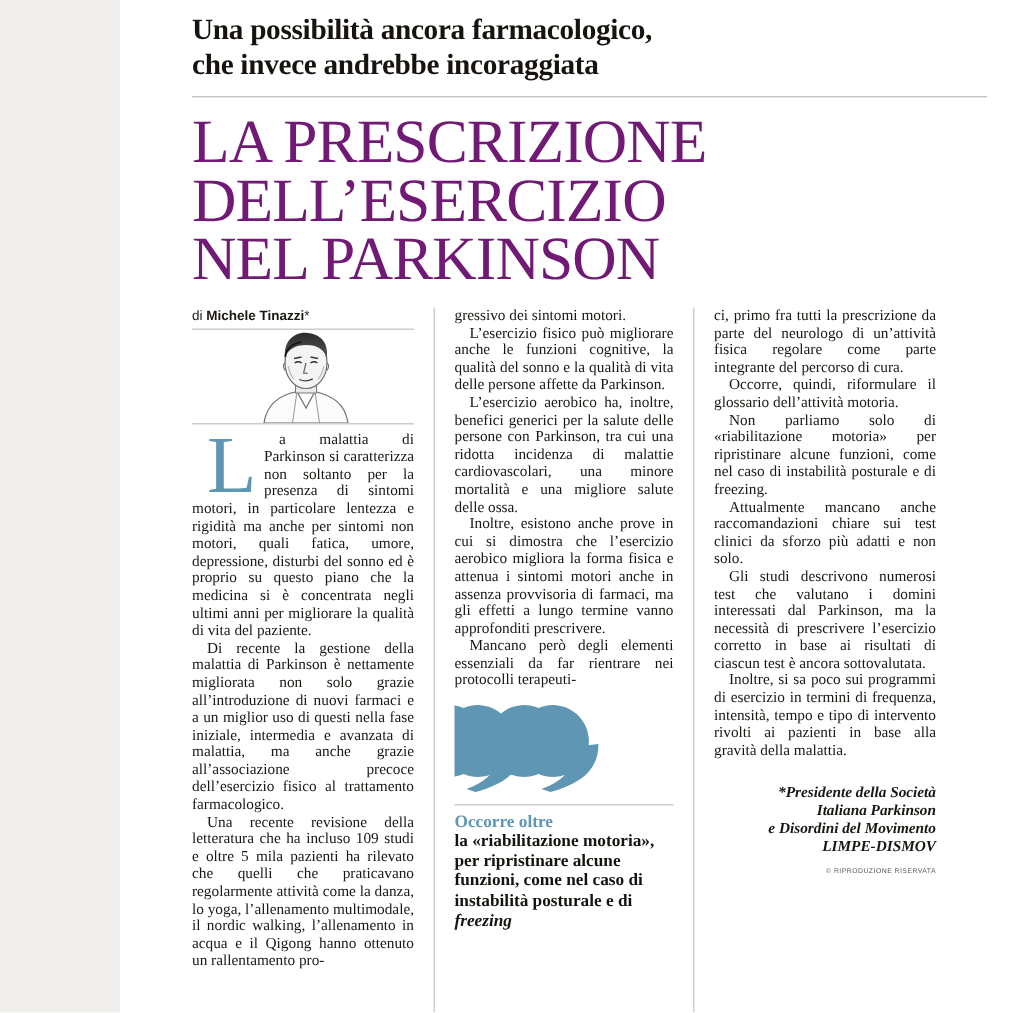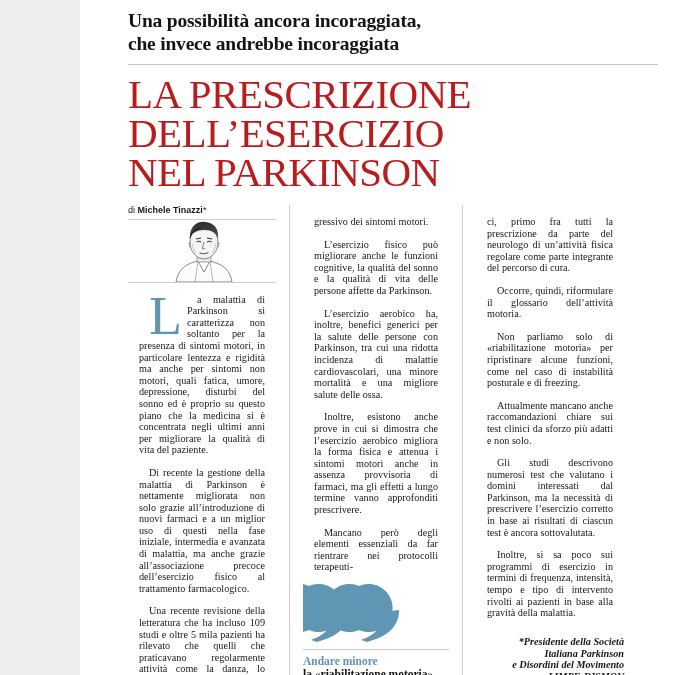--- a/index.html
+++ b/index.html
@@ -42,21 +42,21 @@
   }
 
   
   .headline {
     margin-top:10px;
     font-family:"Liberation Serif", serif;
     font-weight:400;
     font-size:41px;
     line-height:39px;
     letter-spacing:-0.6px;
-    color:#b91c1c;
+    color:#701a75;
     width:430px;
   }
   .headline span { display:block; white-space:nowrap; }
 
   
   .columns {
     position:absolute; left:0; top:205px; width:530px; height:470px;
     display:flex;
   }
   .col {
@@ -65,21 +65,21 @@
     font-size:10.2px;
     line-height:11.6px;
     text-align:justify;
     hyphens:auto;
     color:#1a1713;
   }
   .col.c2, .col.c3 { padding-left:13px; margin-left:13px; border-left:1px solid #cfcdca; }
   .col.c2 { width:160px; }
   .col.c3 { width:162px; }
 
-  .col p { text-indent:10px; margin:11px; }
+  .col p { text-indent:10px; margin:0; }
   .col p.noindent { text-indent:0; }
 
   
   .byline {
     font-family:"Liberation Sans", sans-serif;
     font-size:9px;
     color:#1a1713;
     text-align:left;
     text-indent:0;
     margin-bottom:1px;
@@ -149,21 +149,21 @@
 </style>
 </head>
 <body>
 
 <div class="page-gutter"></div>
 
 <div class="page">
   <div class="content">
 
     <div class="kicker">
-      <span class="kicker-line">Una possibilità ancora incoraggiata,</span>
+      <span class="kicker-line">Una possibilità ancora farmacologico,</span>
       <span class="kicker-line">che invece andrebbe incoraggiata</span>
     </div>
 
     <div class="rule-top"></div>
 
     <h1 class="headline">
       <span>LA PRESCRIZIONE</span>
       <span>DELL’ESERCIZIO</span>
       <span>NEL PARKINSON</span>
     </h1>
@@ -231,21 +231,21 @@
         <div class="pullquote">
           <span class="quote-glyph">
             <svg width="104" height="58" viewBox="0 0 104 58">
               <path d="M6 2 A24 24 0 1 1 6 46 A24 24 0 1 1 6 2 Z" fill="#5f96b4"></path>
               <path d="M56 2 A24 24 0 1 1 56 46 A24 24 0 1 1 56 2 Z" fill="#5f96b4"></path>
               <path d="M30 28 C30 42 24 50 8 56 L14 58 C36 52 46 42 46 26 Z" fill="#5f96b4"></path>
               <path d="M80 28 C80 42 74 50 58 56 L64 58 C86 52 96 42 96 26 Z" fill="#5f96b4"></path>
             </svg>
           </span>
           <div class="pq-rule"></div>
-          <div class="pq-lead">Andare minore</div>
+          <div class="pq-lead">Occorre oltre</div>
           <div class="pq-body"><span>la «riabilitazione motoria», per ripristinare alcune funzioni, come nel caso di instabilità posturale e di </span><i>freezing</i></div>
         </div>
       </div>
 
       <div class="col c3">
         <p class="noindent">ci, primo fra tutti la prescrizione da parte del neurologo di un’attività fisica regolare come parte integrante del percorso di cura.</p>
         <p>Occorre, quindi, riformulare il glossario dell’attività motoria.</p>
         <p>Non parliamo solo di «riabilitazione motoria» per ripristinare alcune funzioni, come nel caso di instabilità posturale e di freezing.</p>
         <p>Attualmente mancano anche raccomandazioni chiare sui test clinici da sforzo più adatti e non solo.</p>
         <p>Gli studi descrivono numerosi test che valutano i domini interessati dal Parkinson, ma la necessità di prescrivere l’esercizio corretto in base ai risultati di ciascun test è ancora sottovalutata.</p>

